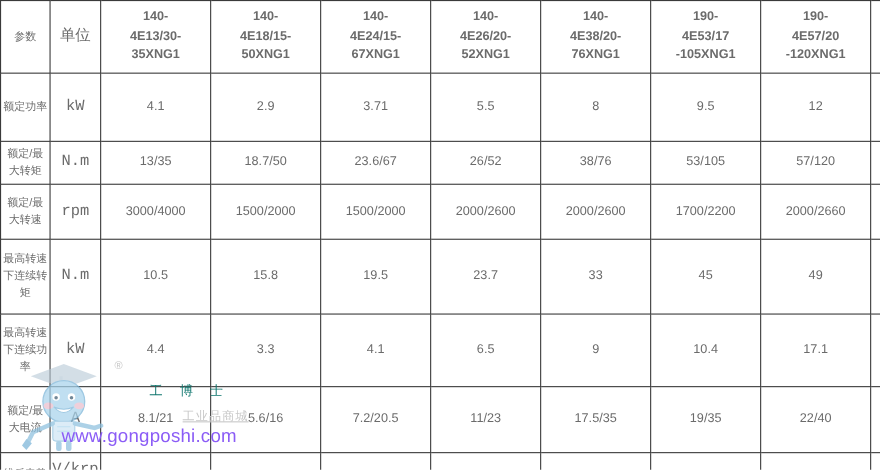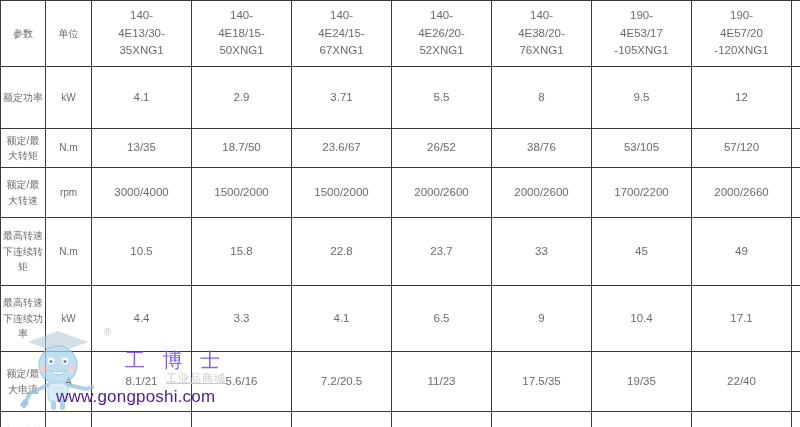--- a/index.html
+++ b/index.html
@@ -32,63 +32,64 @@
     background: transparent;
     word-break: break-word;
   }
   #spec-table td.col-param {
     width: 42px;
     font-size: 10px;
     letter-spacing: 0px;
   }
   #spec-table td.col-unit {
     width: 43px;
-    font-size: 10px;
+    font-size: 14px;
+    font-family: Liberation Mono, monospace;
   }
   #spec-table td.col-model {
     width: 97px;
   }
   #spec-table tr.header-row td {
     height: 61px;
   }
   #spec-table tr.r-1 td { height: 57px; }
   #spec-table tr.r-2 td { height: 34px; }
   #spec-table tr.r-3 td { height: 45px; }
   #spec-table tr.r-4 td { height: 63px; }
   #spec-table tr.r-5 td { height: 61px; }
   #spec-table tr.r-6 td { height: 55px; }
   #spec-table tr.r-7 td { height: 50px; }
 
-  .model-line { display: block; white-space: nowrap; }
+  .model-line { display: block; white-space: nowrap; font-weight: bold; }
 
   
   #watermark {
     position: absolute;
     left: 18px;
     bottom: 2px;
     width: 330px;
     height: 100px;
     z-index: 3;
     pointer-events: none;
   }
   #watermark .wm-url {
     position: absolute;
     left: 38px;
     top: 62px;
     font-size: 17px;
-    color: #4c1d95;
+    color: #8b5cf6;
     font-family: "Liberation Sans", "DejaVu Sans", sans-serif;
     letter-spacing: 0.2px;
   }
   #watermark .wm-brand {
     position: absolute;
-    left: 107px;
+    left: 118px;
     top: 22px;
-    font-size: 20px;
-    color: #8b5cf6;
+    font-size: 12px;
+    color: #0f766e;
     letter-spacing: 6px;
   }
   #watermark .wm-sub {
     position: absolute;
     left: 148px;
     top: 46px;
     font-size: 11px;
     color: #c8c8c8;
     letter-spacing: 1px;
     text-decoration: underline;
@@ -187,21 +188,21 @@
         <td class="col-model">2000/2600</td>
         <td class="col-model">1700/2200</td>
         <td class="col-model">2000/2660</td>
         <td class="col-model">2000/2660</td>
       </tr>
       <tr class="r-4">
         <td class="col-param">最高转速下连续转矩</td>
         <td class="col-unit">N.m</td>
         <td class="col-model">10.5</td>
         <td class="col-model">15.8</td>
-        <td class="col-model">22.8</td>
+        <td class="col-model">19.5</td>
         <td class="col-model">23.7</td>
         <td class="col-model">33</td>
         <td class="col-model">45</td>
         <td class="col-model">49</td>
         <td class="col-model">64</td>
       </tr>
       <tr class="r-5">
         <td class="col-param">最高转速下连续功率</td>
         <td class="col-unit">kW</td>
         <td class="col-model">4.4</td>

